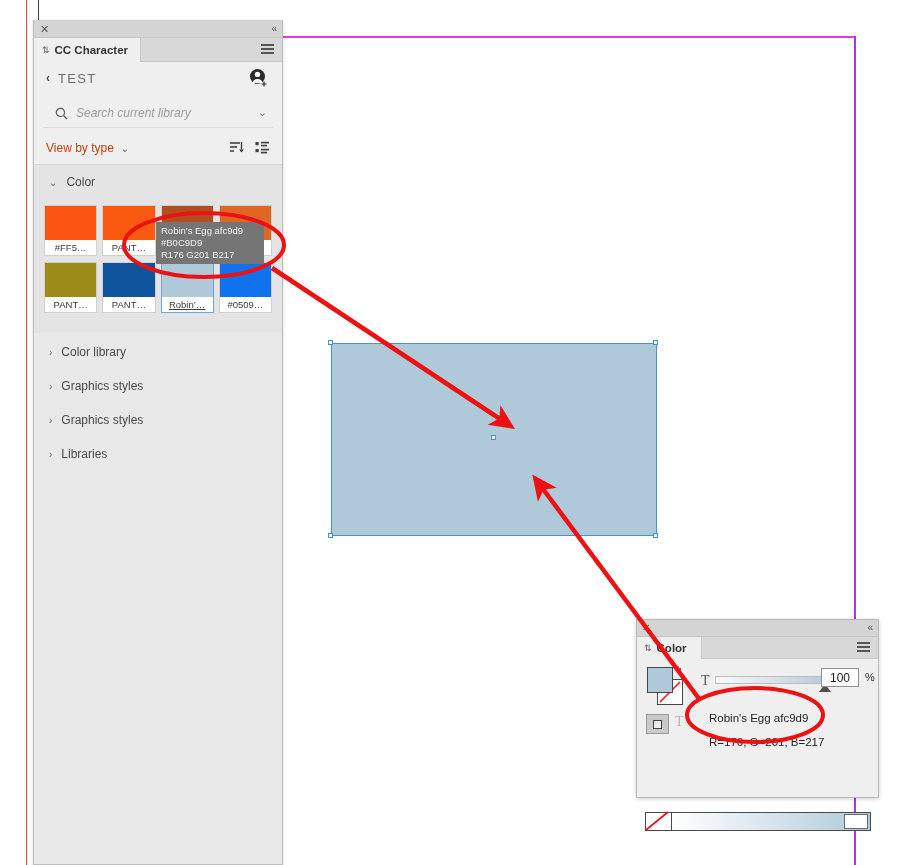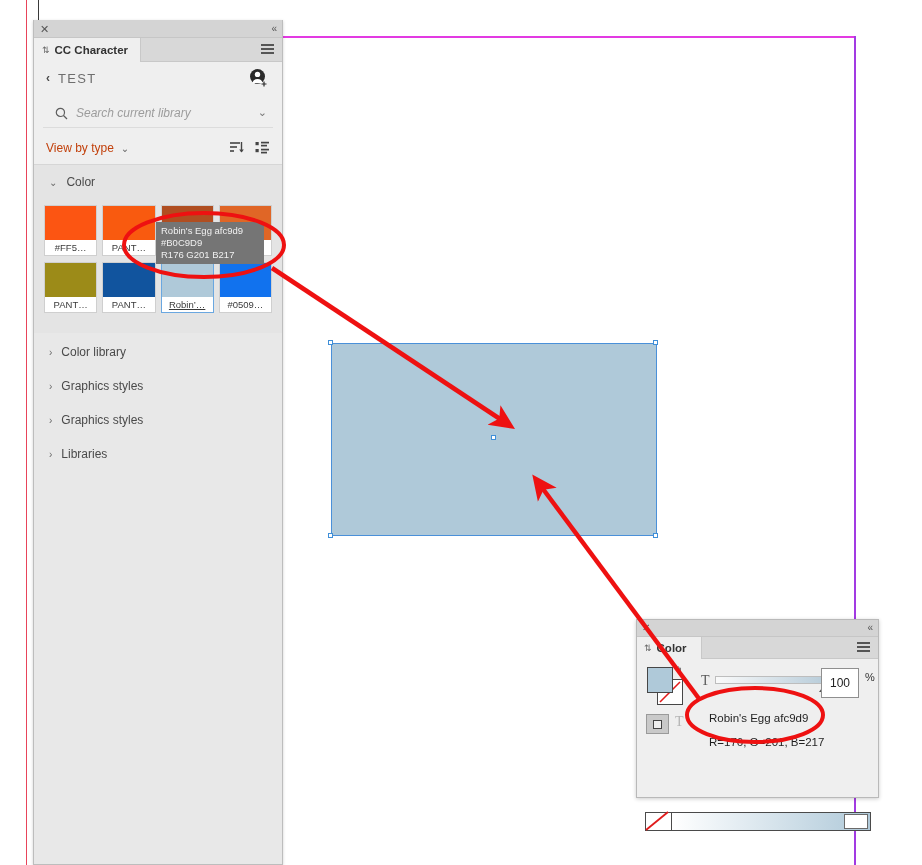--- a/index.html
+++ b/index.html
@@ -143,21 +143,21 @@
     align-items:center; justify-content:center; }
   .fmt-toggle .sq { width:9px; height:9px; background:#efefef; border:1.5px solid #444; }
   .fmt-T { position:absolute; left:38px; top:55px; font-size:14px; color:#b5b5b5; font-family:"Liberation Serif", serif;}
   .fmt-T2 { position:absolute; left:64px; top:14px; font-size:14px; color:#5a5a5a; font-family:"Liberation Serif", serif;}
 
   .tint-slider { position:absolute; left:78px; top:17px; width:110px; height:8px;
     border:1px solid #bdbdbd; background:linear-gradient(to right,#fafafa,#b9cdda); }
   .tint-thumb { position:absolute; left:182px; top:25px; width:0;height:0;
     border-left:6px solid transparent; border-right:6px solid transparent;
     border-bottom:8px solid #4f4f4f; }
-  .tint-box { position:absolute; left:184px; top:9px; width:38px; height:30px;
+  .tint-box { position:absolute; left:184px; top:9px; width:38px; height:19px;
     background:#fff; border:1px solid #8f8f8f; font-size:12px; color:#222;
     display:flex; align-items:center; justify-content:center;}
   .tint-pct { position:absolute; left:228px; top:12px; font-size:11px; color:#333;}
 
   .cp-name { position:absolute; left:72px; top:53px; font-size:11.5px; color:#1f1f1f;}
   .cp-rgb  { position:absolute; left:72px; top:77px; font-size:11.5px; color:#1f1f1f;}
 
   .ramp { position:absolute; left:8px; top:153px; width:226px; height:19px;
     border:1px solid #4a4a4a; background:#fff; display:flex; }
   .ramp-none { width:26px; border-right:1px solid #4a4a4a; position:relative; background:#fff;}

